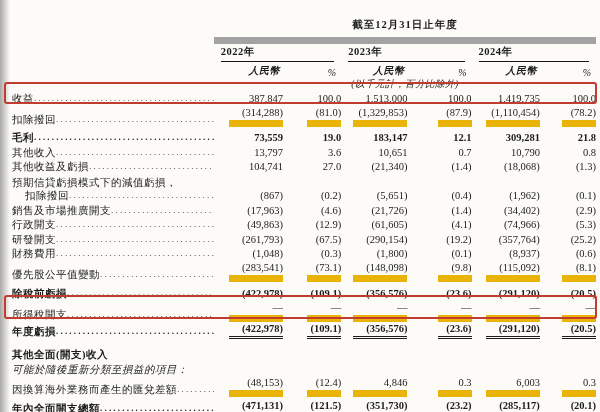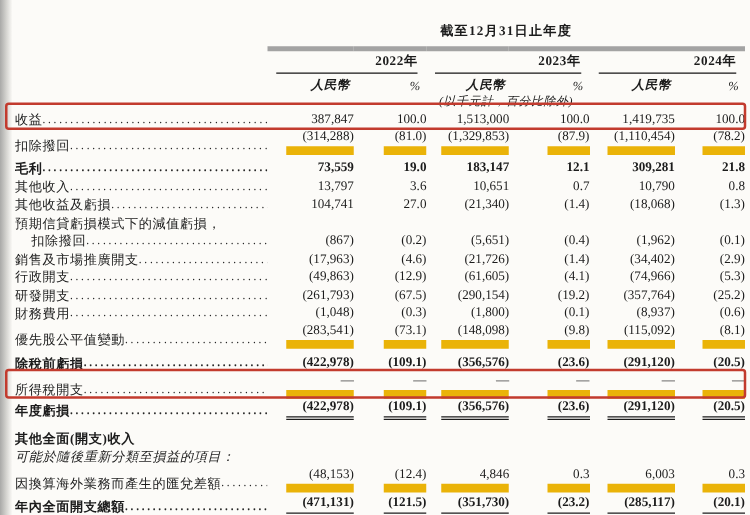--- a/index.html
+++ b/index.html
@@ -17,27 +17,27 @@
     border-collapse:collapse;table-layout:fixed;width:584px;
     margin:8px 4px 0 12px;position:relative;
   }
   col.c-label{width:198px;}
   col.c-r1{width:68px;} col.c-p1{width:57px;}
   col.c-r2{width:65px;} col.c-p2{width:63px;}
   col.c-r3{width:67px;} col.c-p3{width:55px;}
   thead th{padding:0;font-weight:normal;vertical-align:bottom;}
   .period-title{
     font-weight:bold;font-size:10.5px;text-align:center;
-    padding-bottom:5px;border-bottom:4px solid #a3a3a3;height:24px;
+    padding-bottom:5px;border-bottom:7px solid #a3a3a3;height:24px;
     letter-spacing:1px;
   }
   .year-row th{height:18px;}
   .year-cell{
     border-bottom:1px solid #161616;margin:0 7px;font-weight:bold;
-    font-size:10.5px;text-align:right;padding-bottom:2px;letter-spacing:.5px;
+    font-size:10.5px;text-align:left;padding-bottom:2px;letter-spacing:.5px;
   }
   .subhead-row th{height:16px;font-style:italic;font-size:10px;text-align:right;}
   .subhead-row th.rmb{font-weight:bold;padding-right:3px;letter-spacing:.5px;text-align:right;}
   .subhead-row th.pct{padding-right:5px;}
   .unit-row th{height:13px;font-style:italic;font-size:9.5px;text-align:center;letter-spacing:.5px;}
   tbody tr.data-row{height:14.5px;}
   tbody td{padding:0;font-size:10.5px;line-height:13px;vertical-align:bottom;white-space:nowrap;}
   td.label-cell{overflow:hidden;}
   .lw{display:flex;align-items:baseline;overflow:hidden;}
   .lbl{letter-spacing:.5px;}

